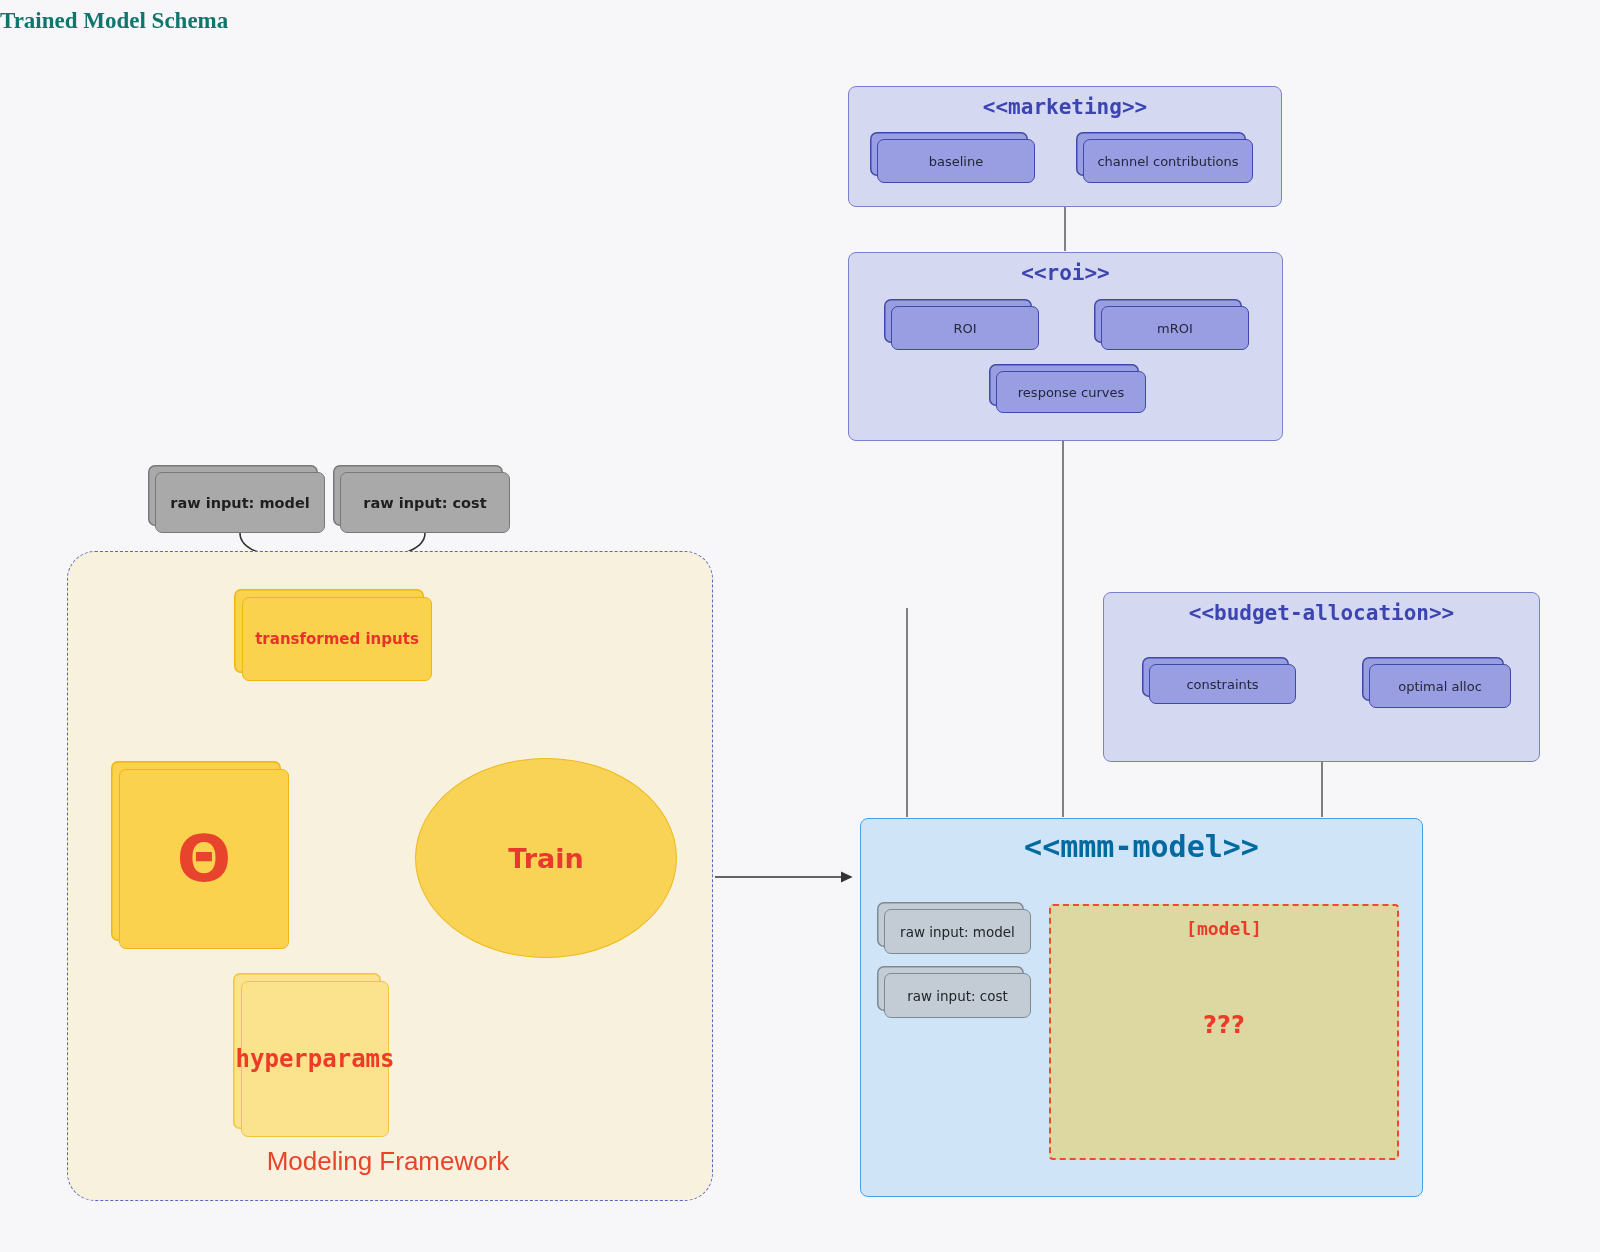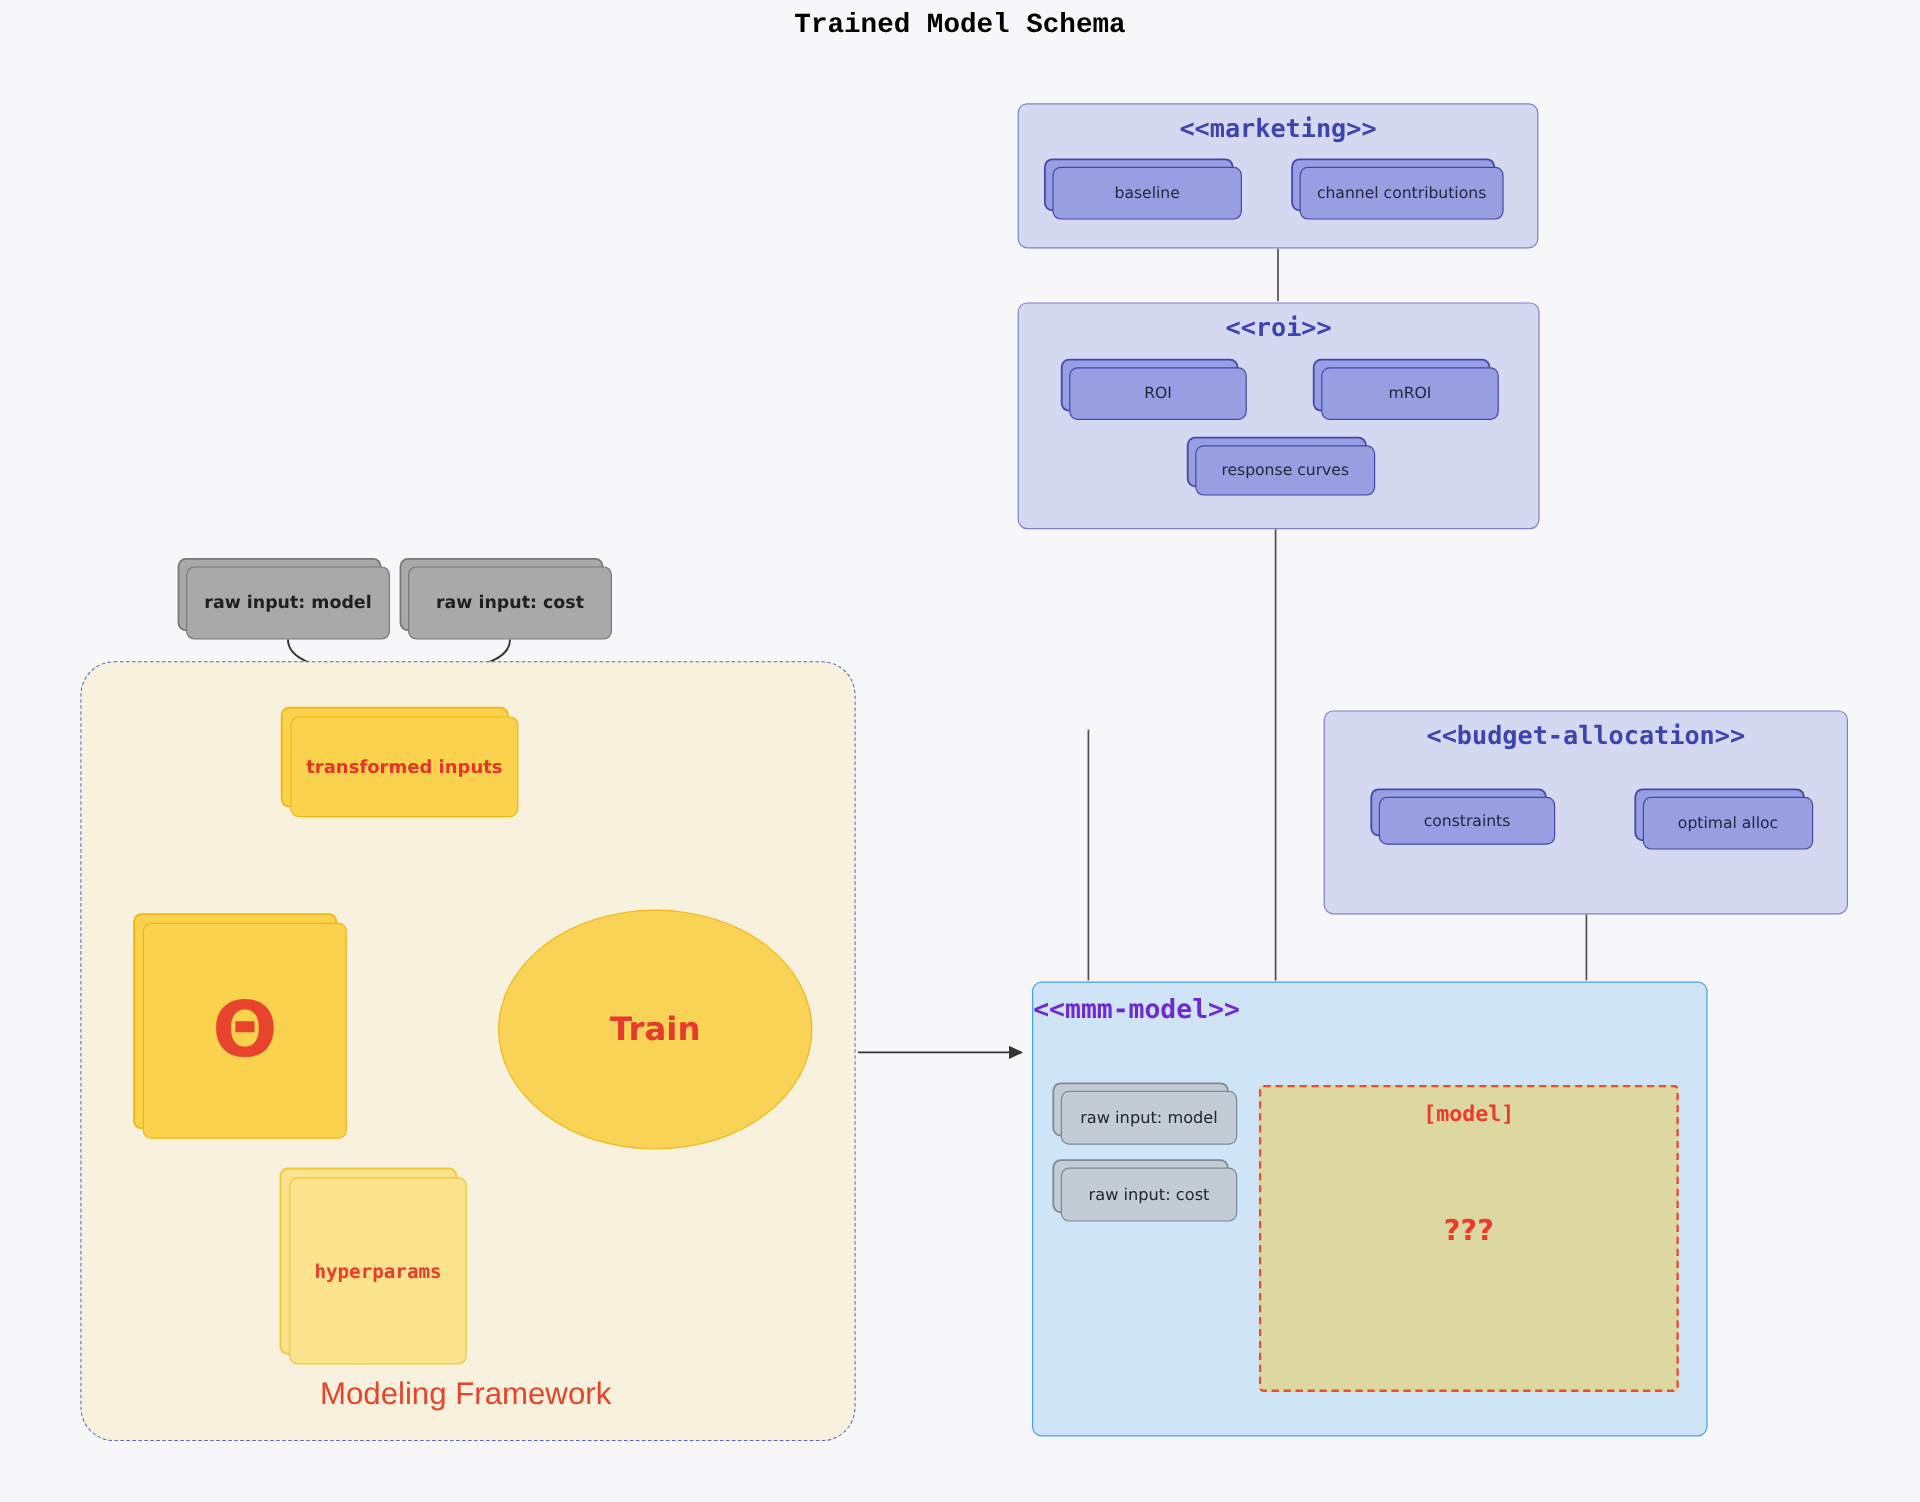--- a/index.html
+++ b/index.html
@@ -1,43 +1,43 @@
 <!DOCTYPE html>
 <html><head>
 <meta charset="utf-8">
 <style>
   html,body{margin:0;padding:0;background:#f7f7f9;}
   .canvas{position:relative;width:1600px;height:1252px;background:#f7f7f9;overflow:hidden;
           font-family:"DejaVu Sans","Liberation Sans",sans-serif;}
   .abs{position:absolute;box-sizing:border-box;}
-  .title{left:0;right:0;top:8px;text-align:center;font-size:23px;font-weight:bold;color:#000000;
-         font-family:Liberation Mono, monospace;}
+  .title{left:0;right:0;top:8px;font-size:23px;font-weight:bold;color:#0f766e;
+         font-family:Liberation Serif, serif;}
   
   .cluster{background:#d5d8f1;border:1.2px solid #7a81cc;border-radius:8px;}
   .cluster-hdr{position:absolute;left:0;right:0;top:8px;text-align:center;
         font-family:"DejaVu Sans Mono","Liberation Mono",monospace;font-weight:bold;
         font-size:21px;color:#3b44b0;}
   
   .card{position:absolute;box-sizing:border-box;border-radius:7px;display:flex;align-items:center;
         justify-content:center;text-align:center;font-size:13px;color:#23273a;
         background:#989ee1;border:1.5px solid #4149a8;
         box-shadow:-7px -7px 0 -1.5px #989ee1, -7px -7px 0 0 #4149a8;}
   .card.gray-ext{background:#a9a9a9;border-color:#787878;font-weight:bold;font-size:14.5px;color:#1f1f1f;
         box-shadow:-7px -7px 0 -1.5px #a9a9a9, -7px -7px 0 0 #787878;}
   .card.gray-blue{background:#c3ccd4;border-color:#7e8a93;font-size:13.5px;color:#20262b;
         box-shadow:-7px -7px 0 -1.5px #c3ccd4, -7px -7px 0 0 #7e8a93;}
   .card.yellow{background:#fbd24e;border-color:#efb70d;
         box-shadow:-8px -8px 0 -1.5px #fbd24e, -8px -8px 0 0 #efb70d;}
   .card.yellow-lt{background:#fbe28c;border-color:#f2c735;
         box-shadow:-8px -8px 0 -1.5px #fbe28c, -8px -8px 0 0 #f2c735;}
   
   .blue-cluster{background:#cfe4f6;border:1.6px solid #41a3ec;border-radius:8px;}
-  .blue-hdr{position:absolute;left:0;right:0;top:10px;
+  .blue-hdr{position:absolute;left:0;right:0;top:10px;text-align:center;
         font-family:"DejaVu Sans Mono","Liberation Mono",monospace;font-weight:bold;
-        font-size:22px;color:#6d28d9;}
+        font-size:30px;color:#0369a1;}
   
   .framework{background:#f8f1de;border:1.6px dashed #5a67ca;border-radius:3px;}
   .fw-label{position:absolute;text-align:center;font-size:26px;font-weight:normal;color:#e8442a;
         font-family:"Liberation Sans",sans-serif;}
   .red-mono{font-family:"DejaVu Sans Mono","Liberation Mono",monospace;font-weight:bold;color:#ee3a28;}
   .model-box{background:#ddd8a1;border:2.5px dashed #ee4a2e;border-radius:4px;}
   .ellipse{border-radius:50%;background:#f8d355;border:1.6px solid #f0b918;display:flex;
         align-items:center;justify-content:center;}
   svg.wires{position:absolute;left:0;top:0;pointer-events:none;}
 </style>
@@ -116,17 +116,17 @@
       <div class="abs" style="left:0;right:0;top:105px;text-align:center;font-size:24px;font-weight:bold;color:#ee3a28;">???</div>
     </div>
   </div>
 
   <div class="abs framework" style="left:67px;top:551px;width:646px;height:650px;border-radius:28px;">
     <div class="card yellow" style="left:174px;top:45px;width:190px;height:84px;font-size:15px;font-weight:bold;color:#e8332a;">transformed inputs</div>
     <div class="card yellow" style="left:51px;top:217px;width:170px;height:180px;font-size:64px;font-weight:bold;color:#e8442d;">Θ</div>
     <div class="abs ellipse" style="left:347px;top:206px;width:262px;height:200px;">
       <span style="font-size:27px;font-weight:bold;color:#e8392f;">Train</span>
     </div>
-    <div class="card yellow-lt red-mono" style="left:173px;top:429px;width:148px;height:156px;font-size:16px;">hyperparams</div>
+    <div class="card yellow-lt red-mono" style="left:173px;top:429px;width:148px;height:156px;font-size:24px;">hyperparams</div>
     <div class="fw-label" style="left:95px;top:594px;width:450px;">Modeling Framework</div>
   </div>
 
 </div>
 
 </body></html>

